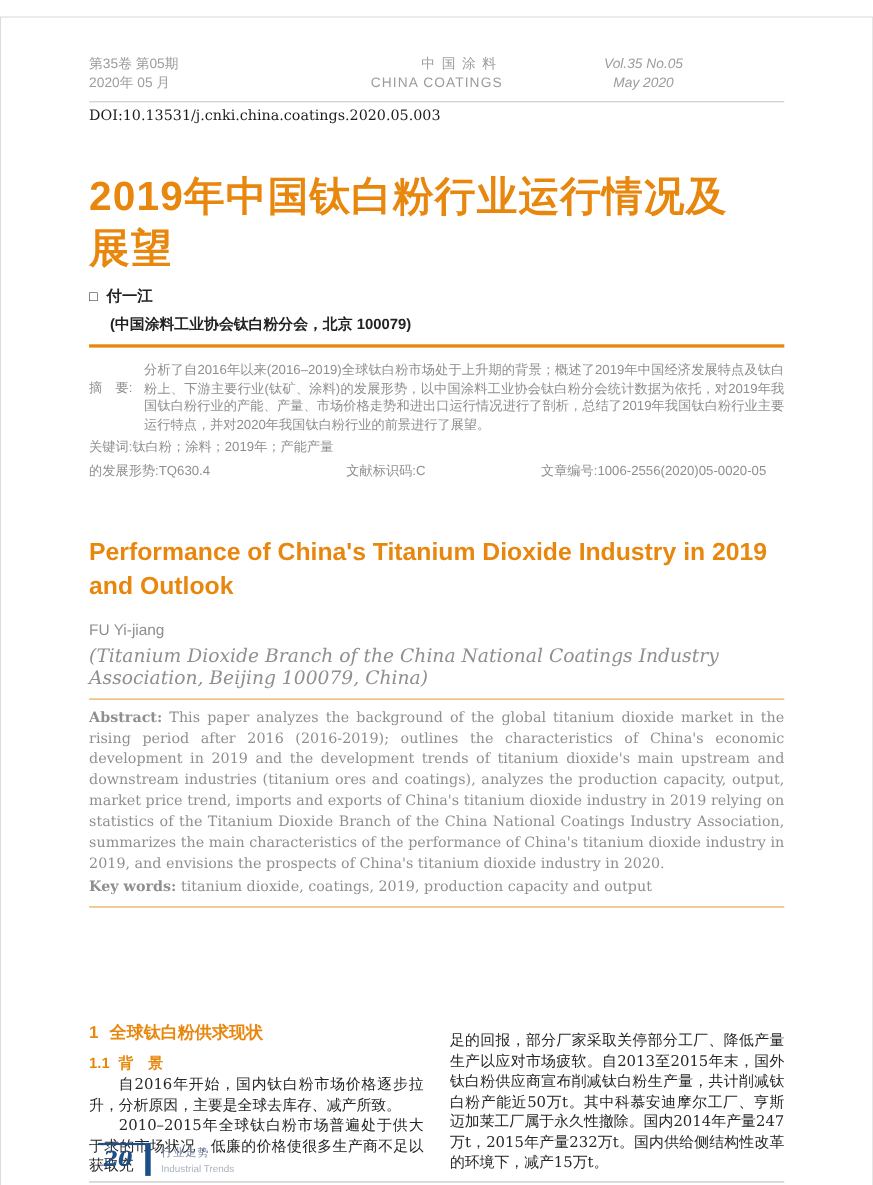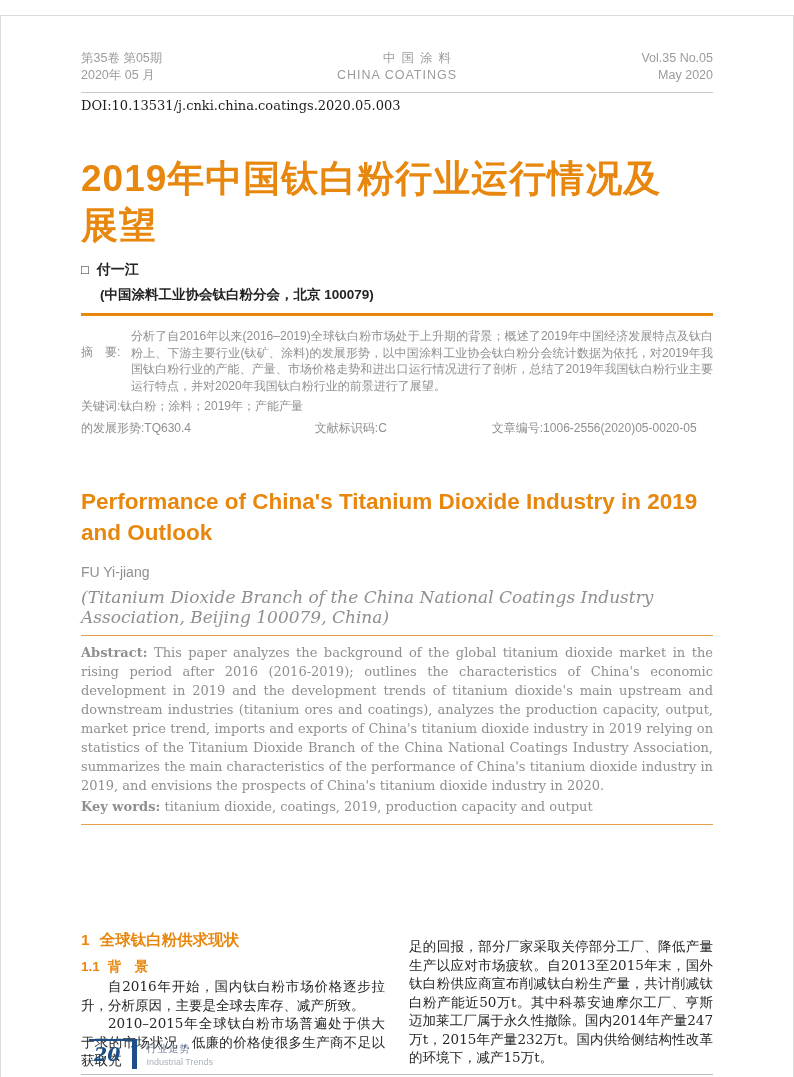--- a/index.html
+++ b/index.html
@@ -24,21 +24,21 @@
     grid-template-columns: 1fr auto 1fr;
     align-items: start;
     padding-bottom: 8px;
     border-bottom: 1px solid #c9c9c9;
     color: #9c9c9c;
     font-size: 12.5px;
     line-height: 17px;
   }
   .jheader .left  { text-align: left; }
   .jheader .center{ text-align: right; }
-  .jheader .right { text-align: right; }
+  .jheader .right { text-align: center; font-style: italic; }
   .journal-cn { letter-spacing: 6px; }
   .journal-en { letter-spacing: 1px; }
 
   .doi {
     margin-top: 5px;
     font-family: "DejaVu Serif", serif;
     font-size: 13px;
     color: #1c1c1c;
   }
 

